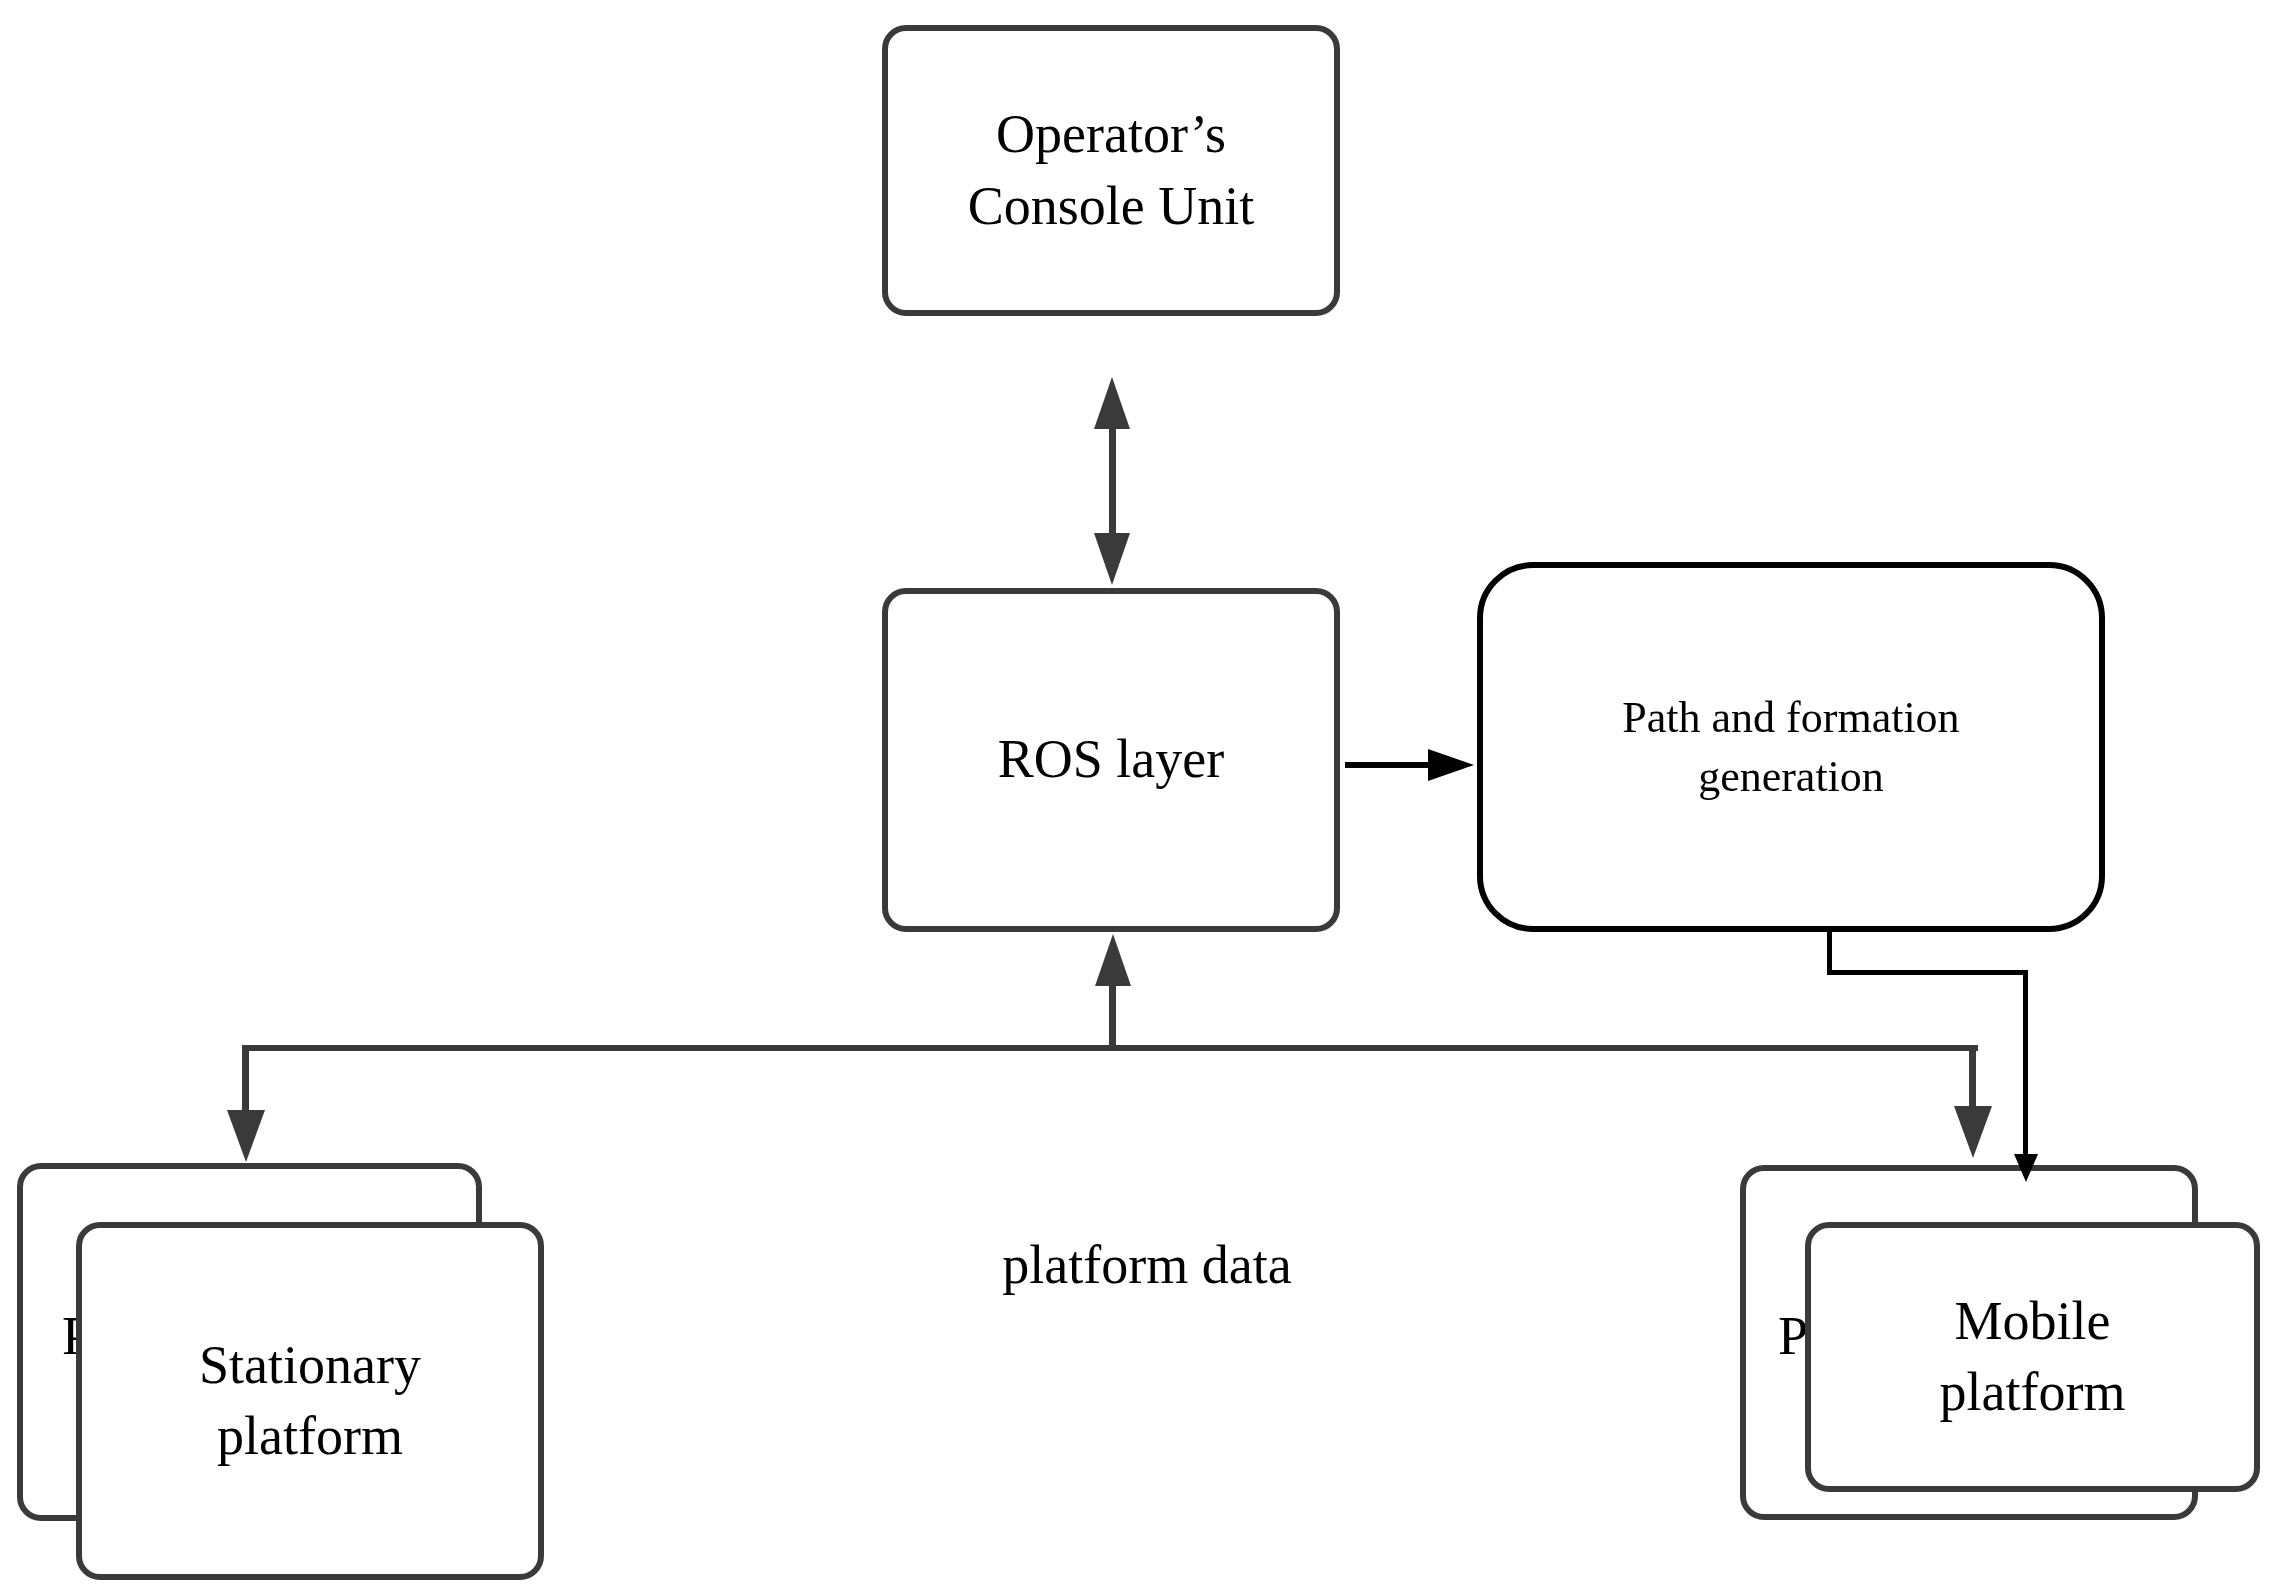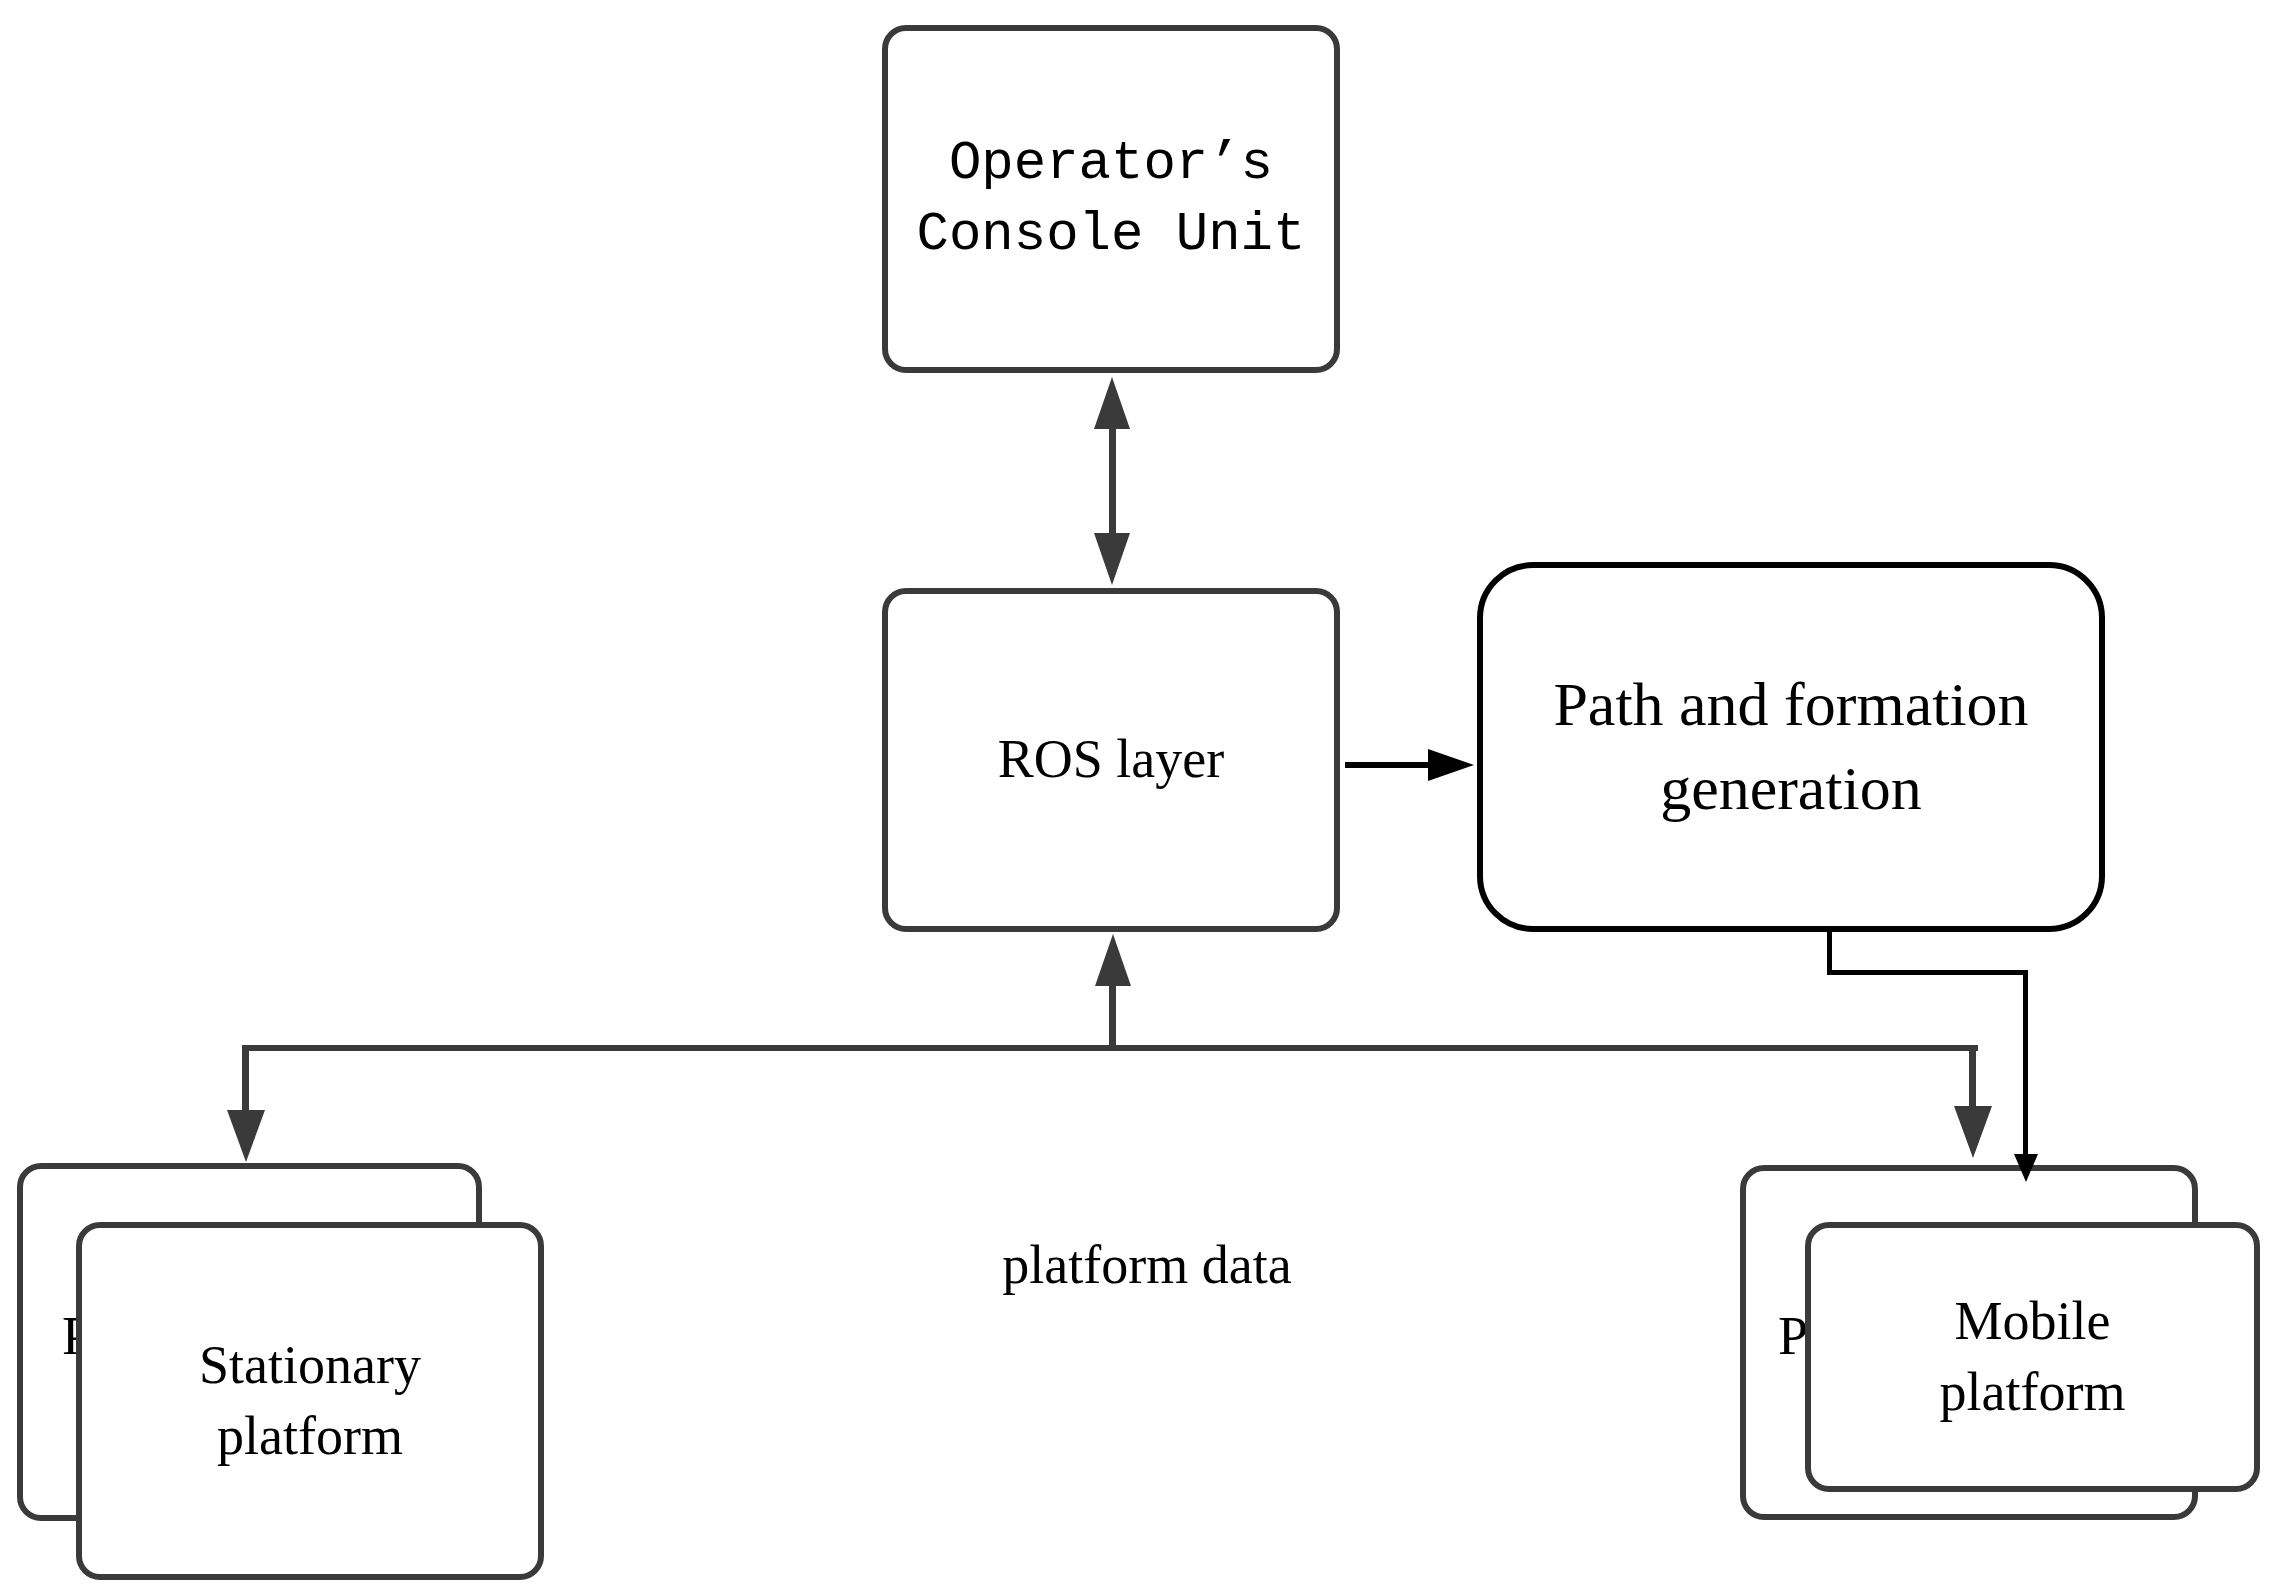--- a/index.html
+++ b/index.html
@@ -15,25 +15,25 @@
   .node{
     position:absolute;
     background:#ffffff;
     border:6px solid #3a3a3a;
     border-radius:24px;
     display:flex;align-items:center;justify-content:center;
     text-align:center;
     box-sizing:border-box;
   }
   .node .lbl{font-size:54px;line-height:1.32;}
-  .op-box   {left:882px;  top:25px;   width:458px; height:348px;font-family:Liberation Mono, monospace;}
+  .op-box   {left:882px;  top:25px;   width:458px; height:291px;}
   .ros-box  {left:882px;  top:588px;  width:458px; height:344px;}
   .path-box {left:1477px; top:562px;  width:628px; height:370px;
              border:6px solid #000; border-radius:56px;}
-  .path-box .lbl{font-size:62px;line-height:1.35;}
+  .path-box .lbl{font-size:44px;line-height:1.35;}
   .stack-back-left  {left:17px;   top:1163px; width:465px; height:358px; z-index:1;}
   .stack-front-left {left:76px;   top:1222px; width:468px; height:358px; z-index:2;}
   .stack-back-right {left:1740px; top:1165px; width:458px; height:355px; z-index:1;}
   .stack-front-right{left:1805px; top:1222px; width:455px; height:270px; z-index:2;}
   
   .fragment{
     position:absolute;z-index:1;
     font-size:54px;line-height:1.0;
   }
   .frag-left {left:62px;   top:1309px;}

